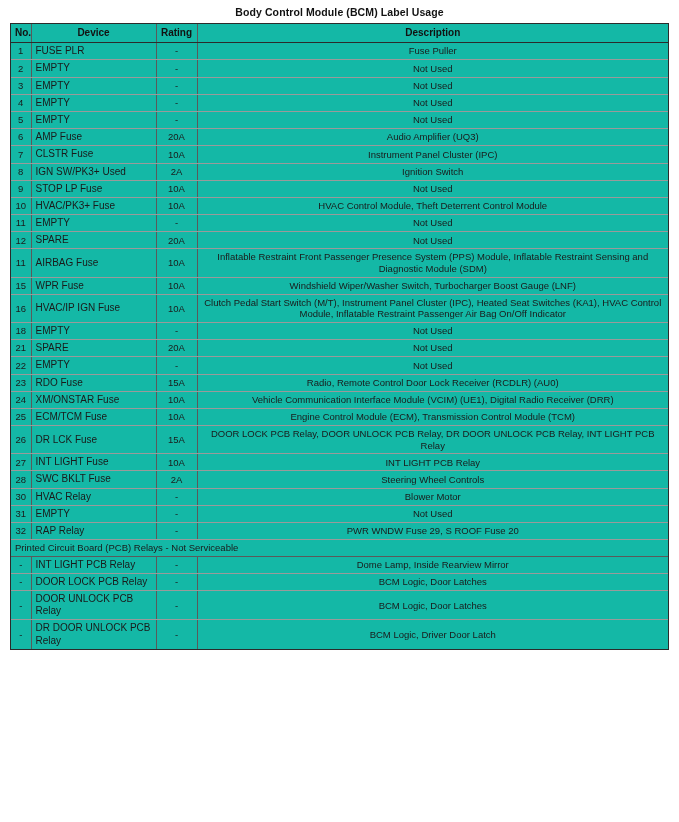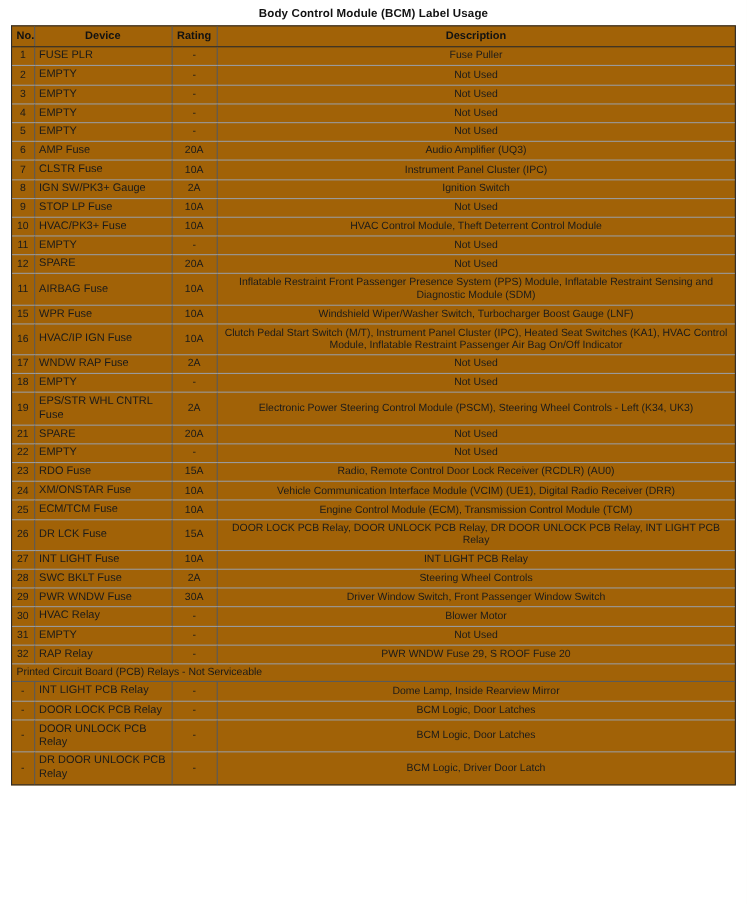--- a/index.html
+++ b/index.html
@@ -27,21 +27,21 @@
     letter-spacing: 0.1px;
     padding-top: 6px;
     padding-bottom: 5px;
     color: #121212;
   }
   .table-wrap {
     margin: 0 10px 0 10px;
     width: 659px;
     border: 1.5px solid #2b2b2b;
     box-sizing: border-box;
-    background: #a16207;
+    background: #14b8a6;
   }
   table.bcm {
     border-collapse: collapse;
     width: 100%;
     table-layout: fixed;
     font-size: 9.5px;
   }
   table.bcm col.c-no    { width: 20px; }
   table.bcm col.c-dev   { width: 125px; }
   table.bcm col.c-rat   { width: 41px; }
@@ -155,21 +155,21 @@
             <td class="cell-desc">Audio Amplifier (UQ3)</td>
           </tr>
           <tr>
             <td class="cell-no">7</td>
             <td class="cell-dev">CLSTR Fuse</td>
             <td class="cell-rat">10A</td>
             <td class="cell-desc">Instrument Panel Cluster (IPC)</td>
           </tr>
           <tr>
             <td class="cell-no">8</td>
-            <td class="cell-dev">IGN SW/PK3+ Gauge</td>
+            <td class="cell-dev">IGN SW/PK3+ Used</td>
             <td class="cell-rat">2A</td>
             <td class="cell-desc">Ignition Switch</td>
           </tr>
           <tr>
             <td class="cell-no">9</td>
             <td class="cell-dev">STOP LP Fuse</td>
             <td class="cell-rat">10A</td>
             <td class="cell-desc">Not Used</td>
           </tr>
           <tr>
@@ -202,36 +202,24 @@
             <td class="cell-rat">10A</td>
             <td class="cell-desc">Windshield Wiper/Washer Switch, Turbocharger Boost Gauge (LNF)</td>
           </tr>
           <tr>
             <td class="cell-no">16</td>
             <td class="cell-dev">HVAC/IP IGN Fuse</td>
             <td class="cell-rat">10A</td>
             <td class="cell-desc">Clutch Pedal Start Switch (M/T), Instrument Panel Cluster (IPC), Heated Seat Switches (KA1), HVAC Control Module, Inflatable Restraint Passenger Air Bag On/Off Indicator</td>
           </tr>
           <tr>
-            <td class="cell-no">17</td>
-            <td class="cell-dev">WNDW RAP Fuse</td>
-            <td class="cell-rat">2A</td>
-            <td class="cell-desc">Not Used</td>
-          </tr>
-          <tr>
             <td class="cell-no">18</td>
             <td class="cell-dev">EMPTY</td>
             <td class="cell-rat">-</td>
             <td class="cell-desc">Not Used</td>
-          </tr>
-          <tr>
-            <td class="cell-no">19</td>
-            <td class="cell-dev">EPS/STR WHL CNTRL Fuse</td>
-            <td class="cell-rat">2A</td>
-            <td class="cell-desc">Electronic Power Steering Control Module (PSCM), Steering Wheel Controls - Left (K34, UK3)</td>
           </tr>
           <tr>
             <td class="cell-no">21</td>
             <td class="cell-dev">SPARE</td>
             <td class="cell-rat">20A</td>
             <td class="cell-desc">Not Used</td>
           </tr>
           <tr>
             <td class="cell-no">22</td>
             <td class="cell-dev">EMPTY</td>
@@ -268,26 +256,20 @@
             <td class="cell-rat">10A</td>
             <td class="cell-desc">INT LIGHT PCB Relay</td>
           </tr>
           <tr>
             <td class="cell-no">28</td>
             <td class="cell-dev">SWC BKLT Fuse</td>
             <td class="cell-rat">2A</td>
             <td class="cell-desc">Steering Wheel Controls</td>
           </tr>
           <tr>
-            <td class="cell-no">29</td>
-            <td class="cell-dev">PWR WNDW Fuse</td>
-            <td class="cell-rat">30A</td>
-            <td class="cell-desc">Driver Window Switch, Front Passenger Window Switch</td>
-          </tr>
-          <tr>
             <td class="cell-no">30</td>
             <td class="cell-dev">HVAC Relay</td>
             <td class="cell-rat">-</td>
             <td class="cell-desc">Blower Motor</td>
           </tr>
           <tr>
             <td class="cell-no">31</td>
             <td class="cell-dev">EMPTY</td>
             <td class="cell-rat">-</td>
             <td class="cell-desc">Not Used</td>

